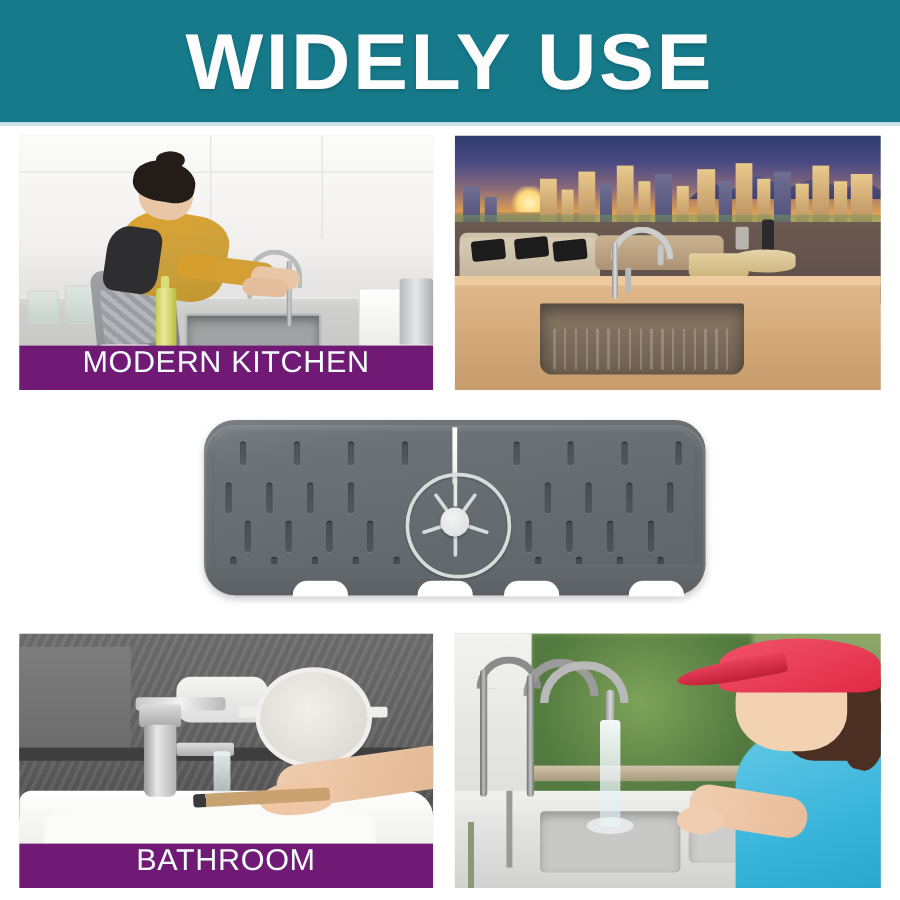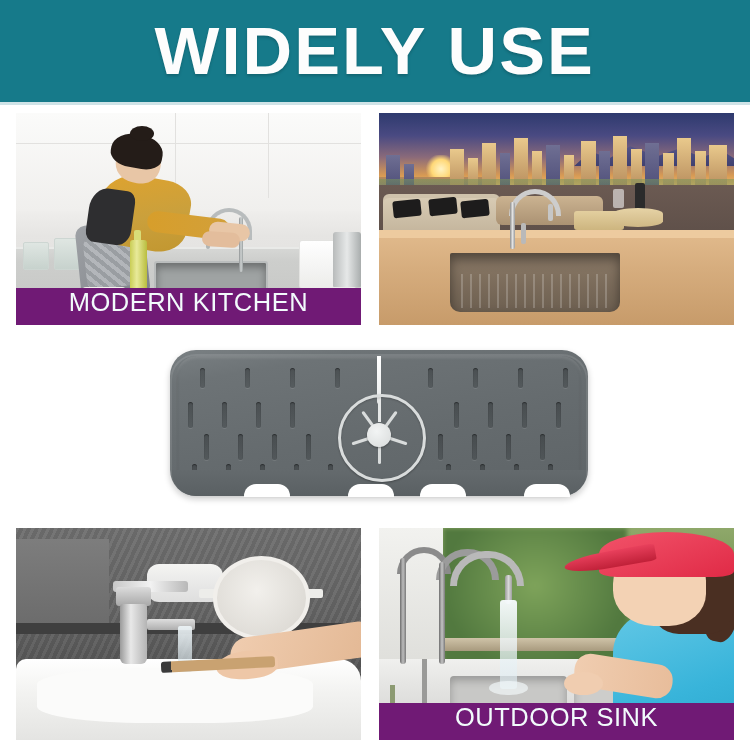--- a/index.html
+++ b/index.html
@@ -437,20 +437,23 @@
       <div class="lay bl-basin-in"></div>
       <div class="lay bl-fa-handle"></div>
       <div class="lay bl-fa-top"></div>
       <div class="lay bl-fa-body"></div>
       <div class="lay bl-fa-spout"></div>
       <div class="lay bl-water"></div>
       <div class="lay bl-arm"></div>
       <div class="lay bl-hand"></div>
       <div class="lay bl-brush"></div>
     </div>
+    <div class="caption">
+      <span class="caption-text">BATHROOM</span>
+    </div>
   </div>
 
   <div class="panel" id="panel-br">
     <div class="photo">
       <div class="lay br-green"></div>
       <div class="lay br-blur"></div>
       <div class="lay br-wallL"></div>
       <div class="lay br-rail"></div>
       <div class="lay br-counter"></div>
       <div class="lay br-bowl"></div>
@@ -467,18 +470,15 @@
       <div class="lay br-fa1-n"></div>
       <div class="lay br-fa2-arc"></div>
       <div class="lay br-fa2-n"></div>
       <div class="lay br-fa3-arc"></div>
       <div class="lay br-fa3-dn"></div>
       <div class="lay br-stream"></div>
       <div class="lay br-splash"></div>
       <div class="lay br-pipe"></div>
       <div class="lay br-pipe2"></div>
     </div>
-    <div class="caption">
-      <span class="caption-text">OUTDOOR SINK</span>
-    </div>
   </div>
 
 </div>
 
 </body></html>

